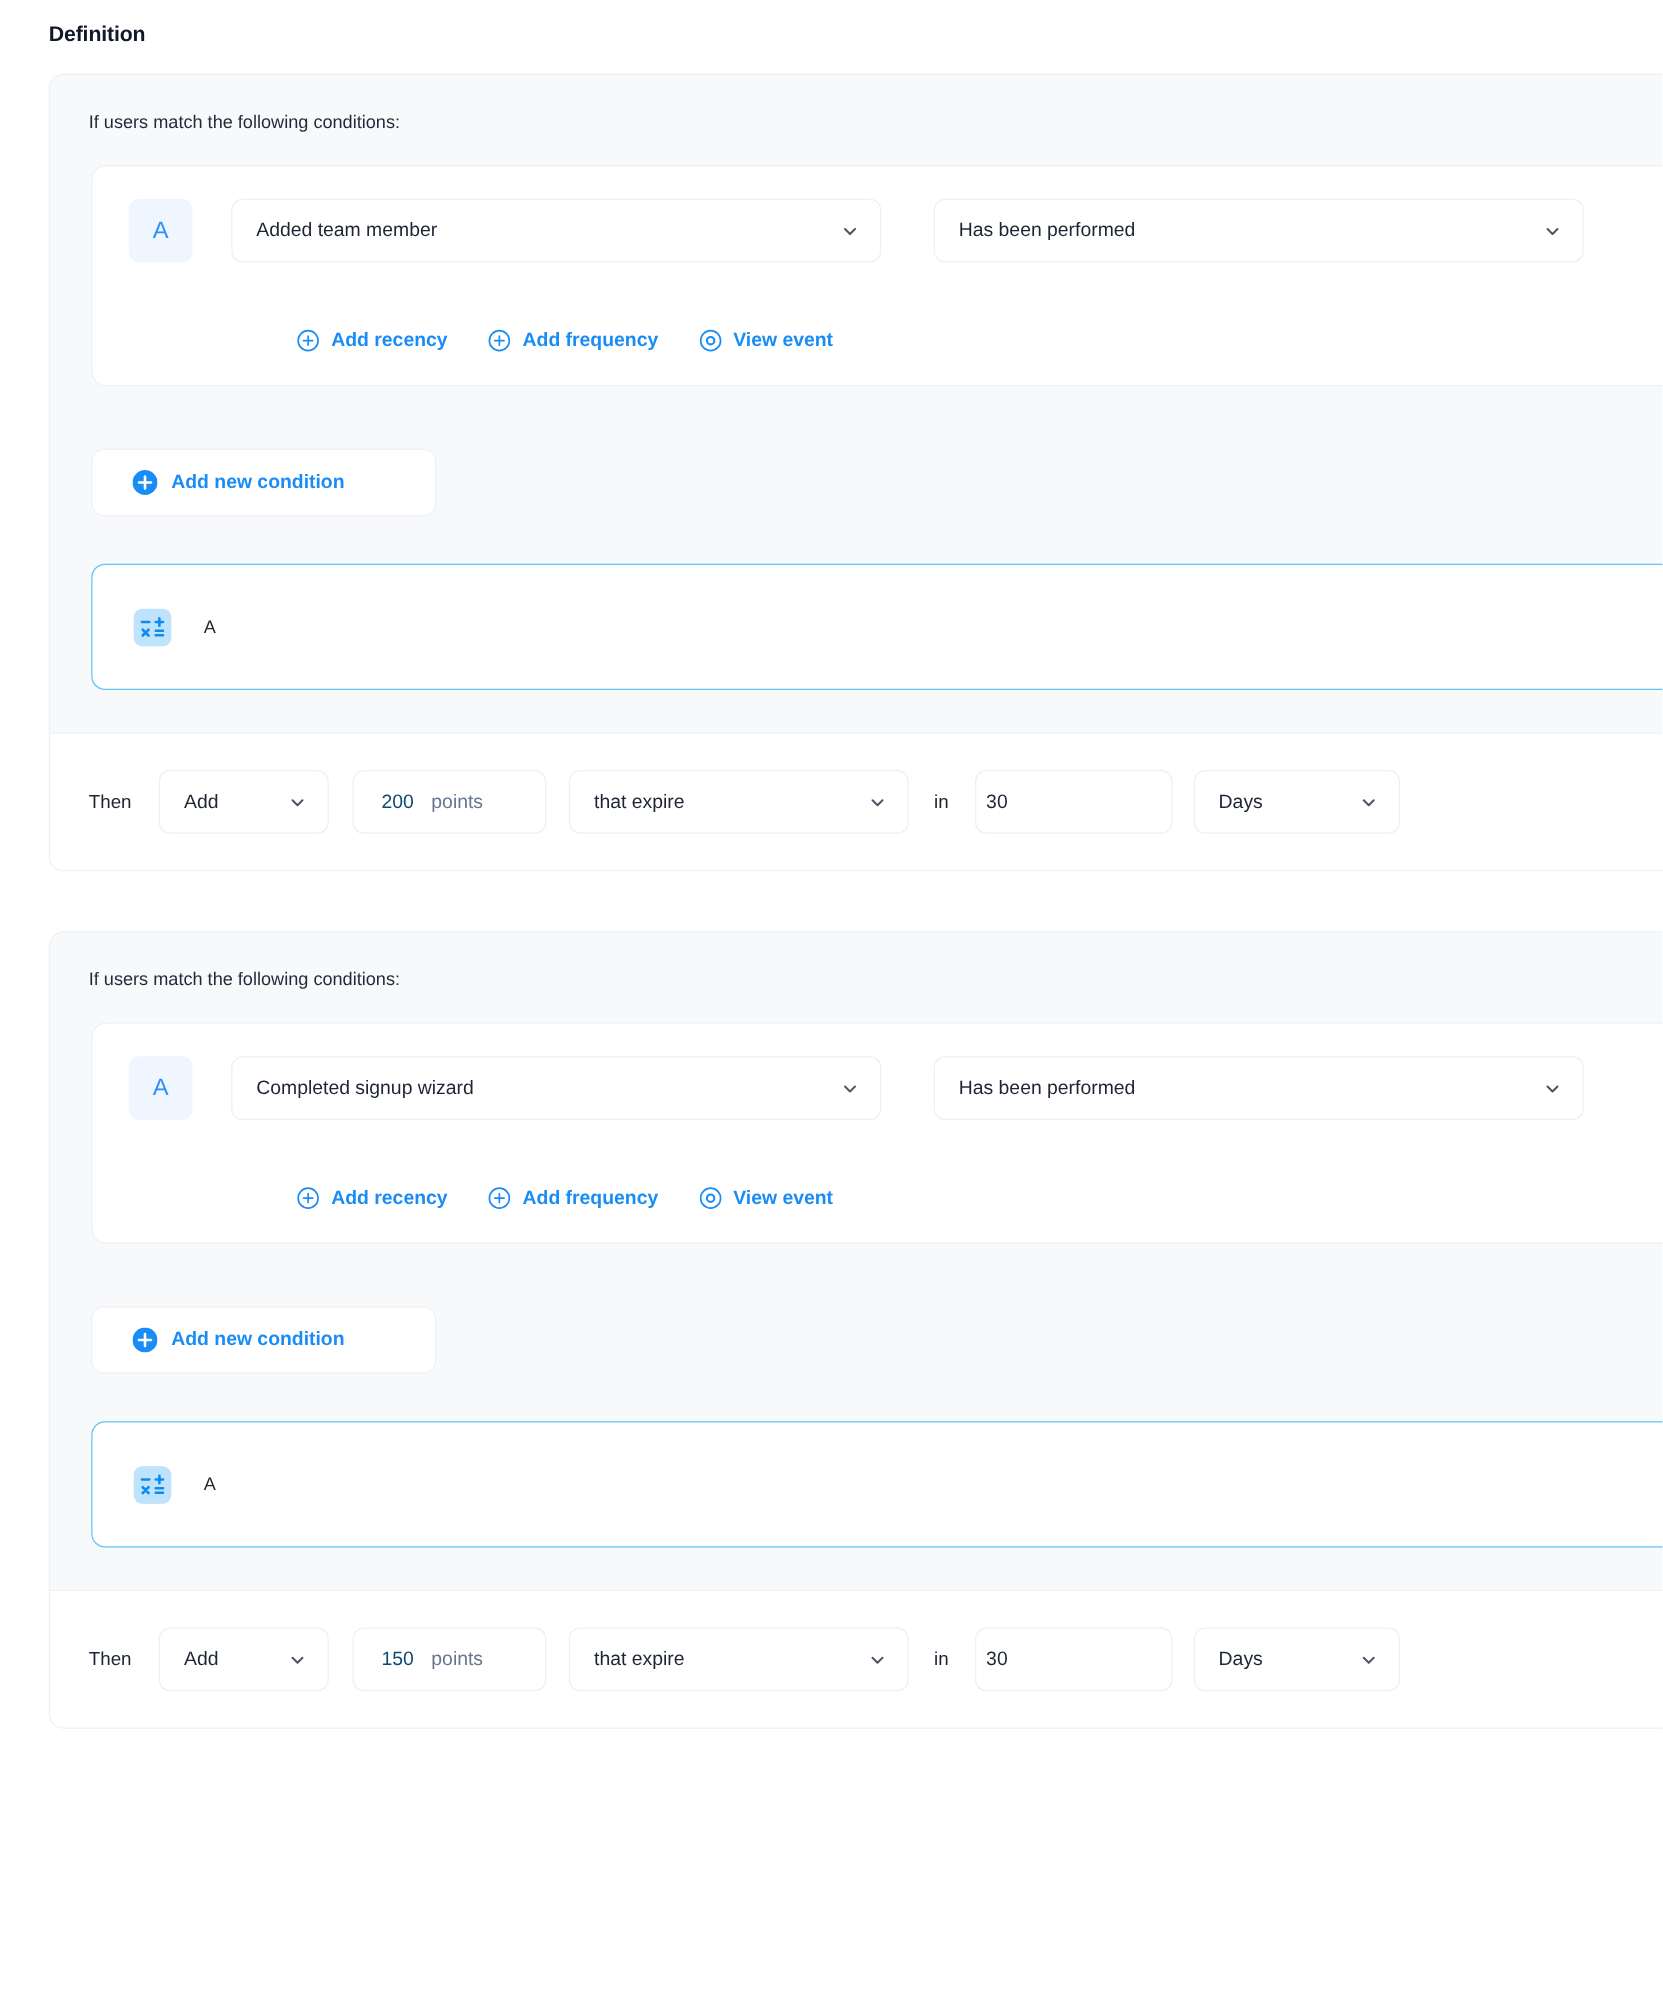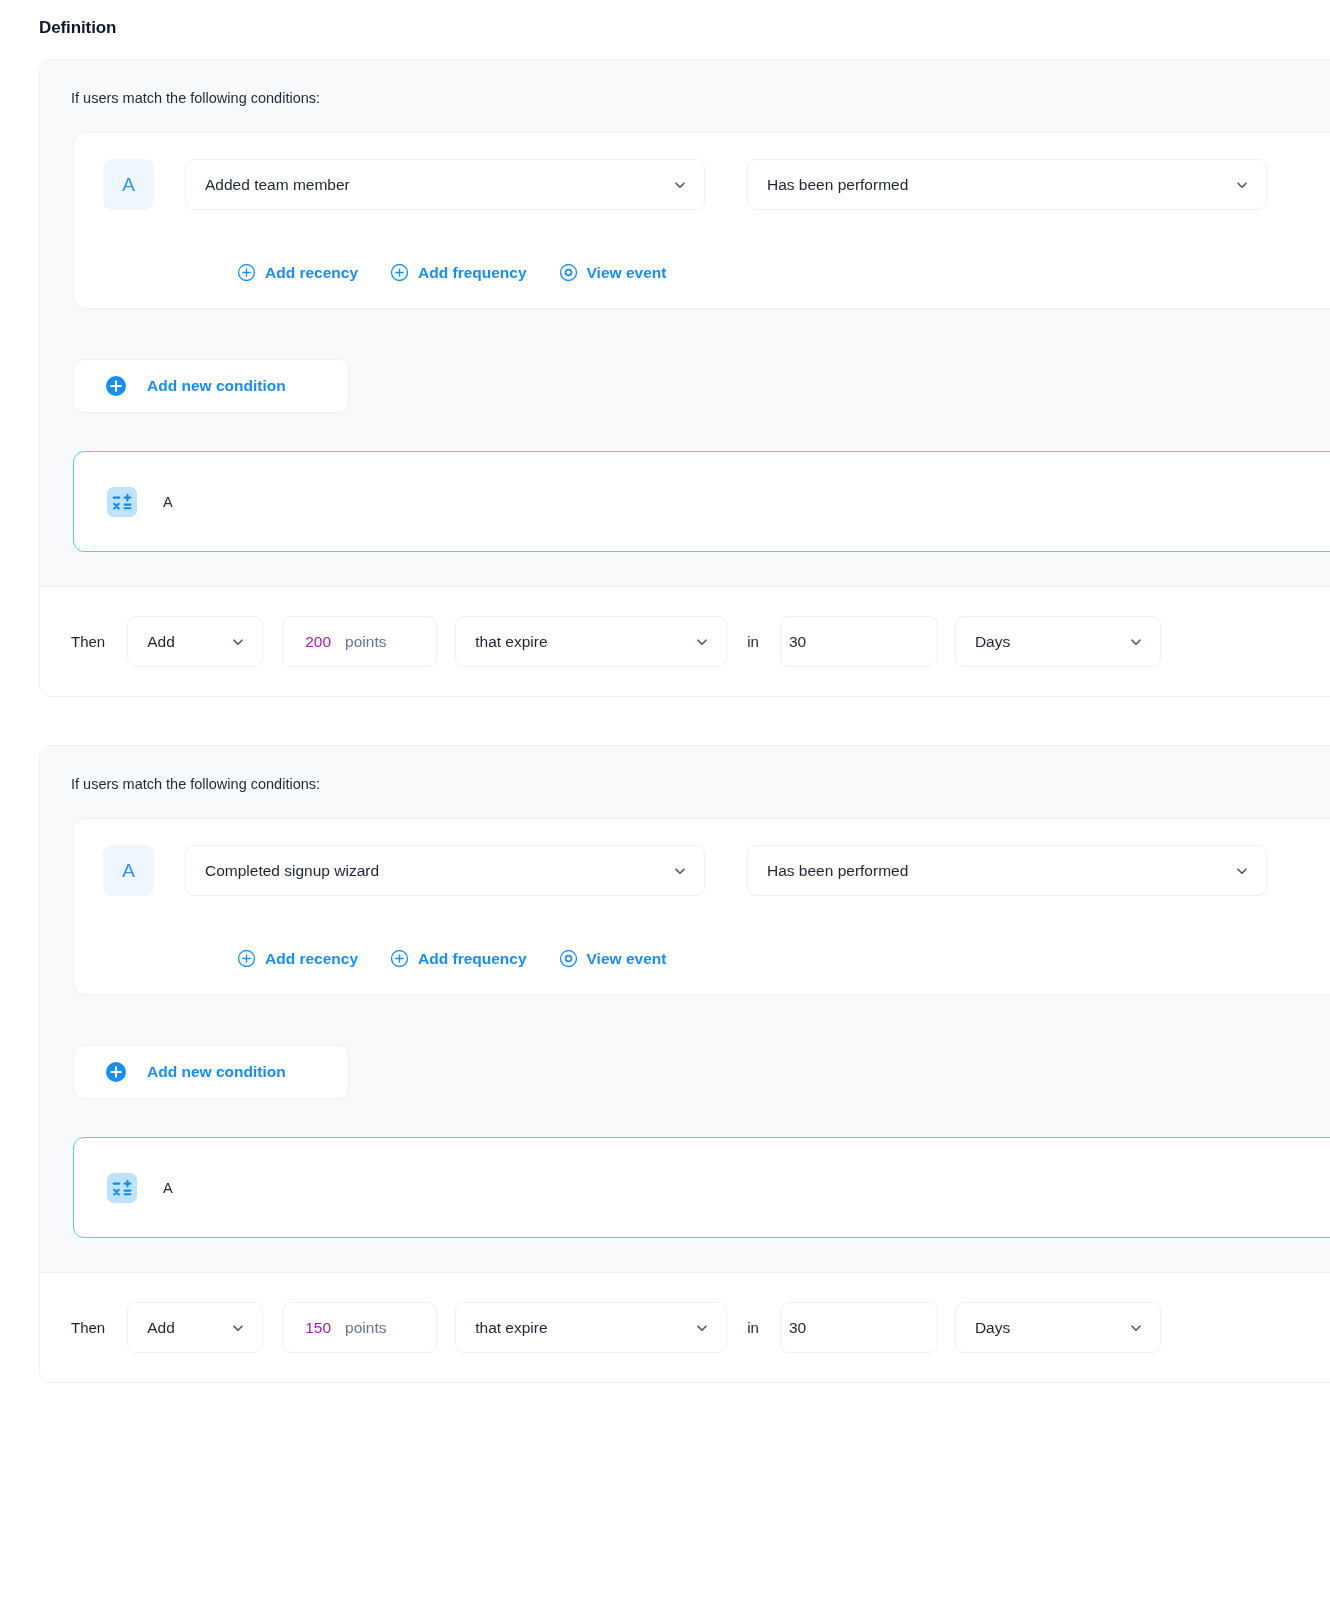--- a/index.html
+++ b/index.html
@@ -144,21 +144,20 @@
     margin: 50px 0 0 33px;
     width: 276px;
     height: 54px;
     background: #ffffff;
     border: 1px solid #edf0f4;
     border-radius: 10px;
     display: flex;
     align-items: center;
     padding-left: 32px;
     cursor: pointer;
-    gap: 10px;
   }
   .add-cond-btn .plus-filled {
     width: 20px; height: 20px;
     margin-right: 11px;
     flex: 0 0 auto;
     display: block;
   }
   .add-cond-btn span.lbl {
     color: #1a8cf5;
     font-size: 15.5px;
@@ -209,21 +208,21 @@
     background: #ffffff;
     border: 1px solid #eef0f4;
     border-radius: 9px;
     display: flex;
     align-items: center;
     padding: 0 0 0 22px;
     margin-right: 18px;
   }
   .points-input .pnum {
     font-size: 15.5px;
-    color: #a21caf;
+    color: #0c4a6e;
   }
   .points-input .punit {
     font-size: 15.5px;
     color: #667590;
     margin-left: 14px;
   }
   .select-expire { width: 272px; margin-right: 20px; }
   .in-word {
     font-size: 15px;
     color: #1b2330;
@@ -235,21 +234,21 @@
     background: #ffffff;
     border: 1px solid #eef0f4;
     border-radius: 9px;
     display: flex;
     align-items: center;
     padding-left: 8px;
     font-size: 15.5px;
     color: #1d2433;
     margin-right: 17px;
   }
-  .select-unit { width: 206px; }
+  .select-unit { width: 165px; }
 </style>
 </head>
 <body>
 
 <div class="page">
 
   <div class="page-title">Definition</div>
 
   <div class="rule-card first">
 

